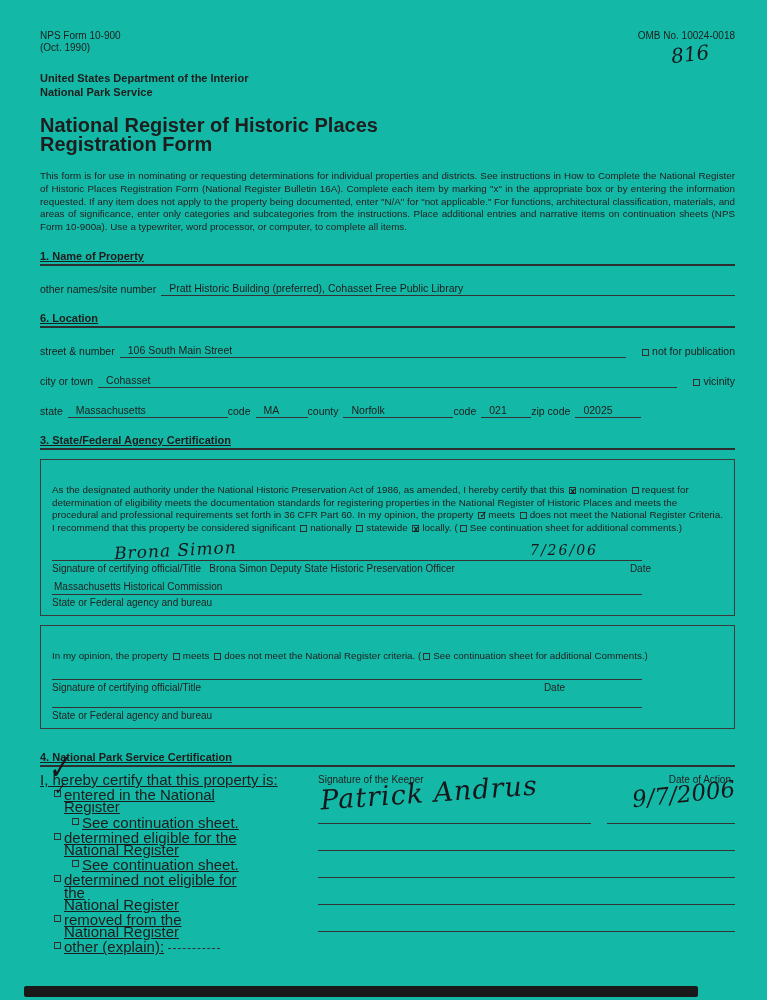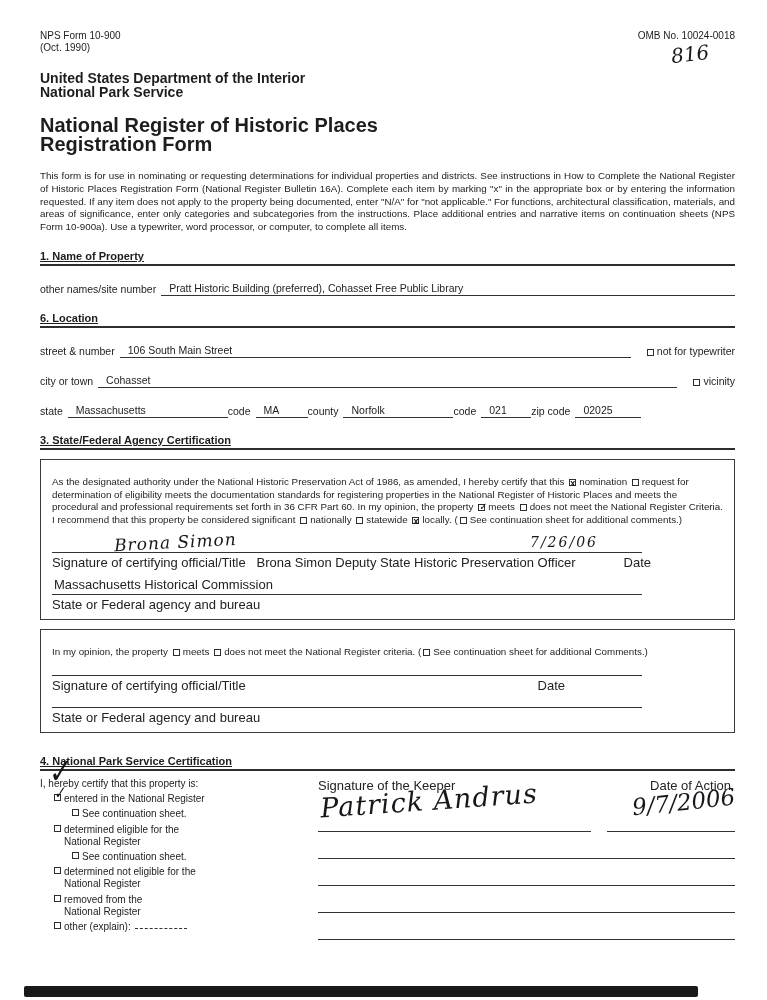--- a/index.html
+++ b/index.html
@@ -7,64 +7,64 @@
   body {
     width:767px; height:1000px;
     background:#e9e7e2;
     font-family:"Liberation Sans", sans-serif;
     color:#1d1d1d;
     position:relative;
     overflow:hidden;
   }
   .page {
     position:absolute; inset:0;
-    background:#ffffff;
+    background:#14b8a6;
     padding:30px 32px 0 40px;
   }
   .small { font-size:10px; line-height:12px; }
   .toprow { display:flex; justify-content:space-between; position:relative; }
   .hand { font-family:"DejaVu Serif", serif; font-style:italic; color:#17171c; }
   .omb-hand { position:absolute; right:26px; top:12px; font-size:20px; transform:rotate(-7deg); }
-  .dept { margin-top:17px; font-weight:bold; font-size:14px; line-height:14px; }
+  .dept { margin-top:17px; font-weight:bold; font-size:11px; line-height:14px; }
   .title { margin-top:17px; font-weight:bold; font-size:20px; line-height:19px; }
   .instructions { margin:16px 0 0; font-size:9.8px; line-height:12.8px; text-align:justify; color:#222; }
   .sec-head { margin-top:16px; font-size:11px; font-weight:bold; border-bottom:2px solid #2e2e2e; padding-bottom:2px; }
   .sec-head > span { text-decoration:underline; }
   .frow { display:flex; align-items:flex-end; margin-top:16px; font-size:10.5px; }
   .lbl { white-space:nowrap; padding:0 5px 1px 0; }
   .fill { border-bottom:1px solid #333; padding:0 4px 1px 8px; min-height:13px; }
   .fill.grow { flex:1; }
   .value { font-size:10.5px; }
   .suffix { white-space:nowrap; padding:0 0 1px 14px; }
   .cb { display:inline-block; width:7px; height:7px; border:1px solid #2e2e2e; position:relative; margin:0 3px 0 2px; vertical-align:-1px; flex:0 0 7px; }
   .cb.x::after { content:"x"; position:absolute; left:0px; top:-3px; font-size:9px; font-weight:bold; color:#111; }
   .cb.check::after { content:"\2713"; position:absolute; left:0px; top:-4px; font-size:10px; color:#111; }
   .cb.hand-check::after { content:"\2713"; position:absolute; left:-2px; top:-8px; font-size:15px; font-family:"DejaVu Serif",serif; font-style:italic; transform:rotate(-12deg); color:#15151a; }
   .w-state { flex:0 0 160px; }
   .w-code { flex:0 0 52px; }
   .w-county { flex:0 0 110px; }
   .w-code2 { flex:0 0 50px; }
   .w-zip { flex:0 0 66px; }
-  .cert-box { border:1px solid #3a3a3a; margin-top:9px; padding:16px 11px 7px; }
+  .cert-box { border:1px solid #3a3a3a; margin-top:9px; padding:24px 11px 7px; }
   .cert-text { margin:0; font-size:9.8px; line-height:12.6px; color:#1e1e1e; }
   .sig-hand-row { position:relative; height:24px; margin-top:2px; }
   .sig-name { position:absolute; left:62px; bottom:0; font-size:17px; transform:rotate(-3deg); letter-spacing:1px; }
   .sig-date { position:absolute; left:478px; bottom:2px; font-size:14px; letter-spacing:2px; }
   .rule { border-bottom:1px solid #333; height:0; }
   .rule.w88 { width:88%; }
   .cap-row { display:flex; justify-content:space-between; margin-top:2px; }
-  .cap { font-size:13px; color:#222; }
+  .cap { font-size:10px; color:#222; }
   .date-cap { padding-right:72px; }
   .date-cap2 { padding-right:158px; }
   .agency-block { margin-top:7px; }
   .agency-name { margin:0 0 2px 2px; }
   .sp16 { height:16px; }
   .sp14 { height:14px; }
   .nps-grid { display:flex; margin-top:7px; }
-  .nps-left { flex:0 0 262px; font-size:10px; line-height:12.2px; position:relative; }
+  .nps-left { flex:0 0 262px; font-size:15px; line-height:12.2px; position:relative;text-decoration:underline; }
   .certify-intro { position:relative; margin-bottom:3px; }
   .big-check { position:absolute; left:6px; top:-6px; width:0; height:0; }
   .big-check::after { content:"\2713"; font-size:30px; font-family:"DejaVu Serif",serif; font-style:italic; position:absolute; left:0; top:-6px; transform:rotate(-14deg); color:#15151a; }
   .nps-item { display:flex; margin-top:3px; padding-left:12px; max-width:215px; }
   .nps-item .cb { margin-top:1px; }
   .nps-item span.itm { white-space:pre-line; }
   .nps-item.sub { padding-left:30px; }
   .short-line { display:inline-block; width:52px; border-bottom:1px dashed #333; height:8px; margin-left:4px; }
   .nps-right { flex:1; position:relative; padding-left:16px; }
   .keeper-caps { display:flex; justify-content:space-between; font-size:9.8px; padding-right:4px; }
@@ -111,21 +111,21 @@
   <div class="frow">
     <span class="lbl">other names/site number</span>
     <span class="fill grow"><span class="value">Pratt Historic Building (preferred), Cohasset Free Public Library</span></span>
   </div>
 
   <div class="sec-head"><span>6. Location</span></div>
 
   <div class="frow">
     <span class="lbl">street &amp; number</span>
     <span class="fill grow"><span class="value">106 South Main Street</span></span>
-    <span class="suffix"><span class="cb"></span><span>not for typewriter</span></span>
+    <span class="suffix"><span class="cb"></span><span>not for publication</span></span>
   </div>
 
   <div class="frow">
     <span class="lbl">city or town</span>
     <span class="fill grow"><span class="value">Cohasset</span></span>
     <span class="suffix"><span class="cb"></span><span>vicinity</span></span>
   </div>
 
   <div class="frow">
     <span class="lbl">state</span>

